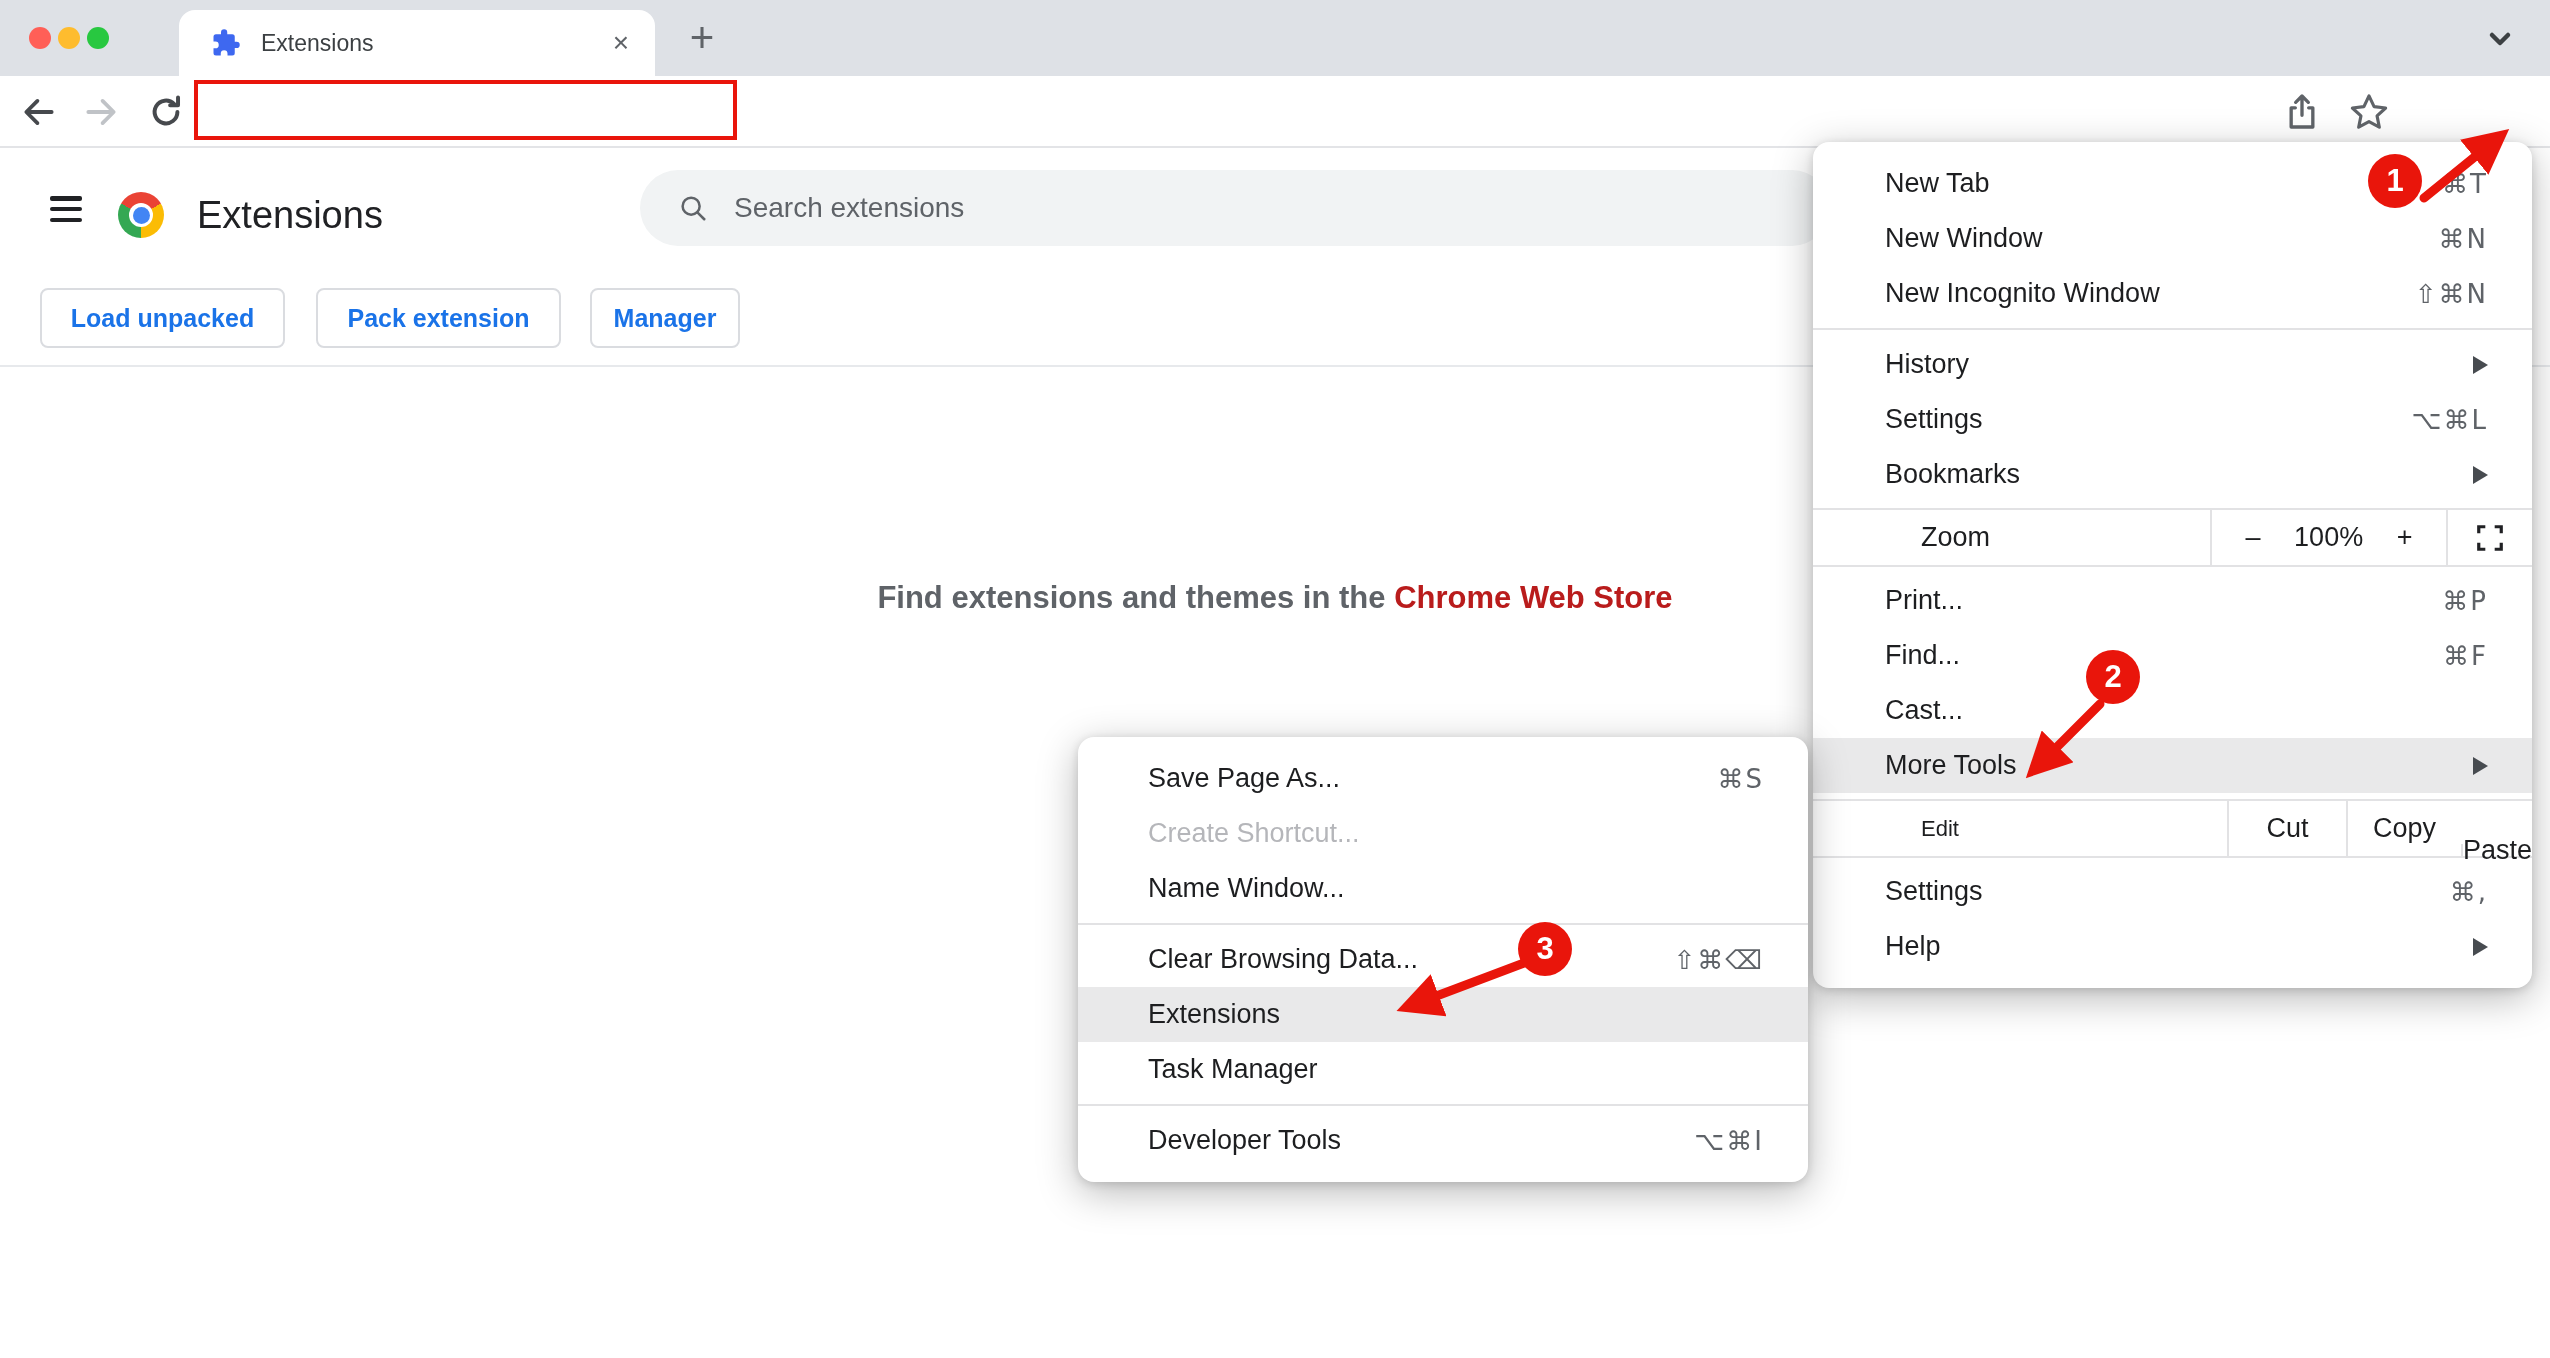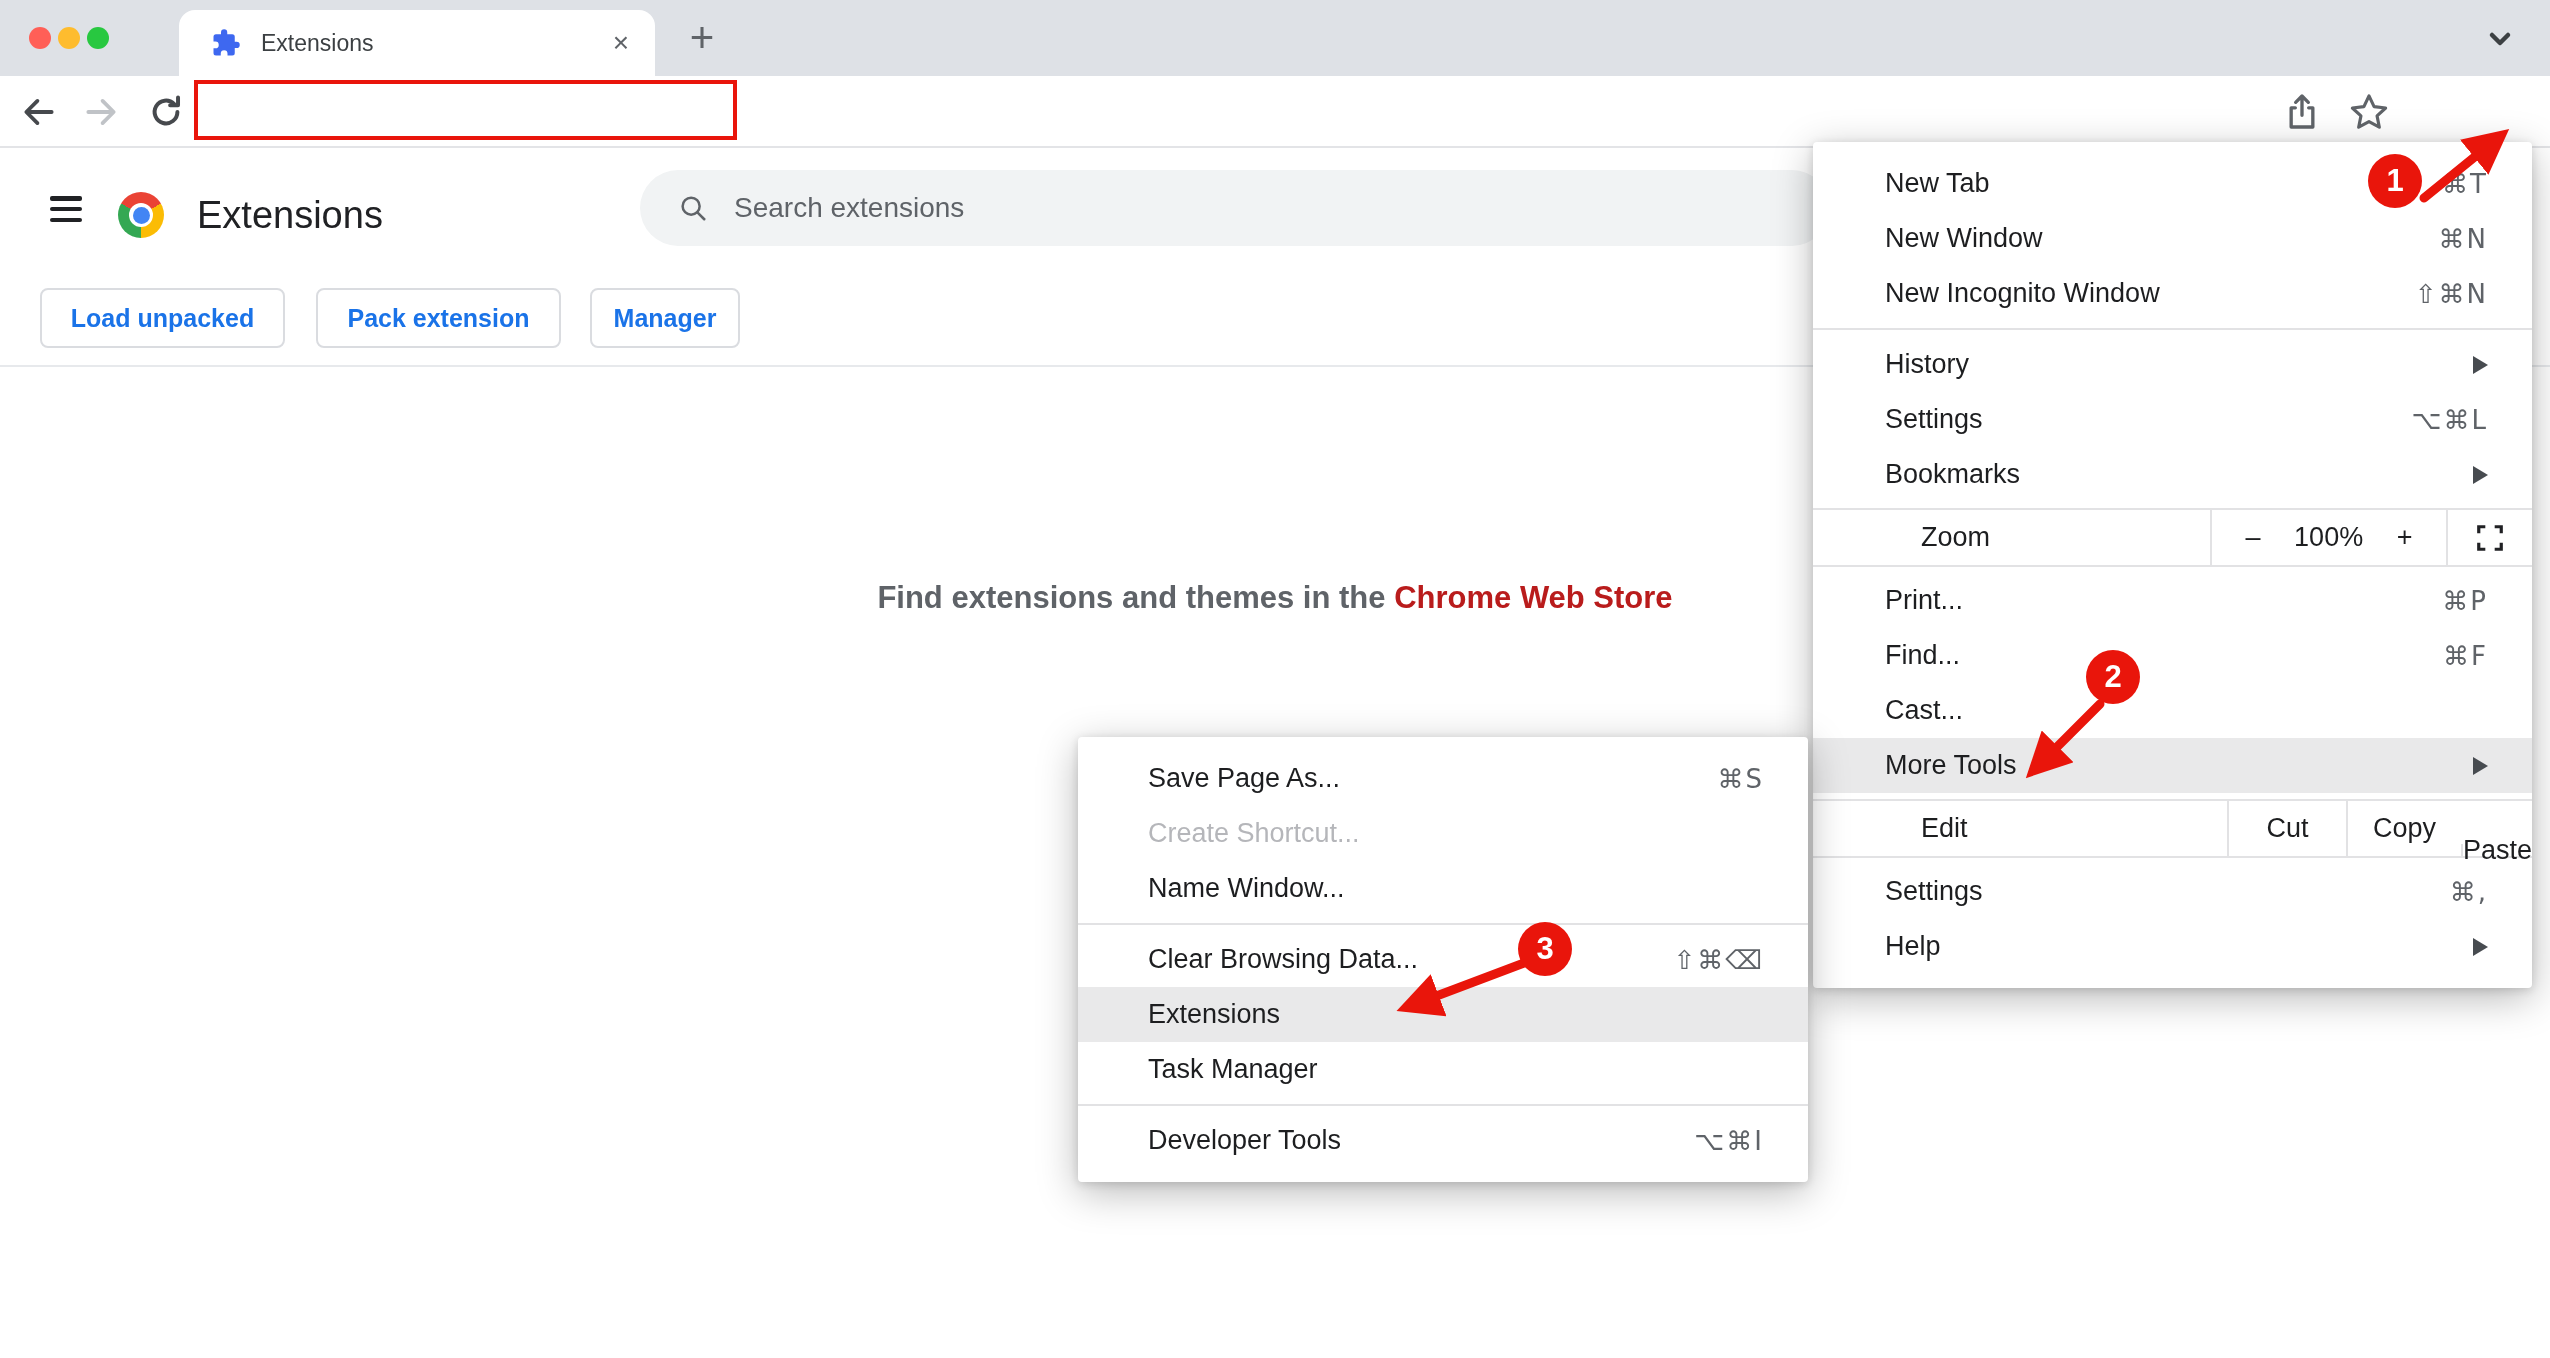--- a/index.html
+++ b/index.html
@@ -67,41 +67,41 @@
   .dev-btn { position:absolute; top:138px; height:60px; background:#fff; border:2px solid #dadce0;
     border-radius:8px; color:#1a73e8; font-size:25px; font-weight:bold;
     display:flex; align-items:center; justify-content:center; }
   #btn-load { left:40px; width:245px; } #btn-pack { left:316px; width:245px; } #btn-update { left:590px; width:150px; }
   #page-divider { position:absolute; left:0; top:215px; width:2550px; height:2px; background:#e7e9ec; }
   #empty-state { position:absolute; left:0; top:430px; width:2550px; text-align:center;
     font-size:31px; font-weight:bold; color:#5f6368; }
   #empty-state a { color:#b91c1c; text-decoration:none; }
 
   
-  .menu { position:absolute; background:#fff; border-radius:4px; padding:14px 0;
+  .menu { position:absolute; background:#fff; border-radius:16px; padding:14px 0;
     box-shadow:0 10px 40px rgba(0,0,0,.28), 0 2px 10px rgba(0,0,0,.14); z-index:10; }
   #main-menu { left:1813px; top:142px; width:719px; }
   #sub-menu  { left:1078px; top:737px; width:730px; }
   .m-row { height:55px; display:flex; align-items:center; padding:0 44px 0 72px;
     font-size:27px; color:#1d1e20; }
   #sub-menu .m-row { padding-left:70px; }
   .m-row .m-label { flex:1; }
   .m-row.hl { background:#e9e9ea; }
   .m-row.disabled { color:#b5b6ba; }
   .m-short { color:#5f6368; font-family:"DejaVu Sans",sans-serif; font-size:26px; letter-spacing:2px; }
   .m-arrow { width:0; height:0; border-left:15px solid #474b50; border-top:9px solid transparent;
     border-bottom:9px solid transparent; }
   .m-sep { height:2px; background:#e2e2e4; margin:7px 0; }
   .m-zoom, .m-edit { display:flex; align-items:stretch; height:59px; margin:6px 0;
     border-top:2px solid #e2e2e4; border-bottom:2px solid #e2e2e4;padding-left:36px; }
   .z-label { width:361px; display:flex; align-items:center; padding-left:72px; font-size:27px; color:#1d1e20; }
   .z-controls { width:238px; border-left:2px solid #e2e2e4; border-right:2px solid #e2e2e4;
     display:flex; align-items:center; justify-content:space-evenly; font-size:27px; color:#1d1e20; }
   .z-fs { flex:1; display:flex; align-items:center; justify-content:center; }
-  .e-label { width:408px; display:flex; align-items:center; padding-left:72px; font-size:27px; color:#1d1e20; }
+  .e-label { width:408px; display:flex; align-items:center; padding-left:72px; font-size:22px; color:#1d1e20; }
   .e-act { display:flex; align-items:center; justify-content:center; border-left:2px solid #e2e2e4;
     font-size:27px; color:#1d1e20; }
   .e-act:nth-child(2){ width:130px; } .e-act:nth-child(3){ width:126px; } .e-act:nth-child(4){ flex:1;margin-top:43px; }
 
   
   .badge { position:absolute; width:54px; height:54px; border-radius:50%; background:var(--anno,#e9150b);
     color:#fff; font-size:31px; font-weight:bold; display:flex; align-items:center; justify-content:center;
     z-index:30; }
   #badge-1 { left:2368px; top:154px; } #badge-2 { left:2086px; top:650px; } #badge-3 { left:1518px; top:922px; }
   #anno-overlay { position:absolute; left:0; top:0; z-index:25; pointer-events:none; }

